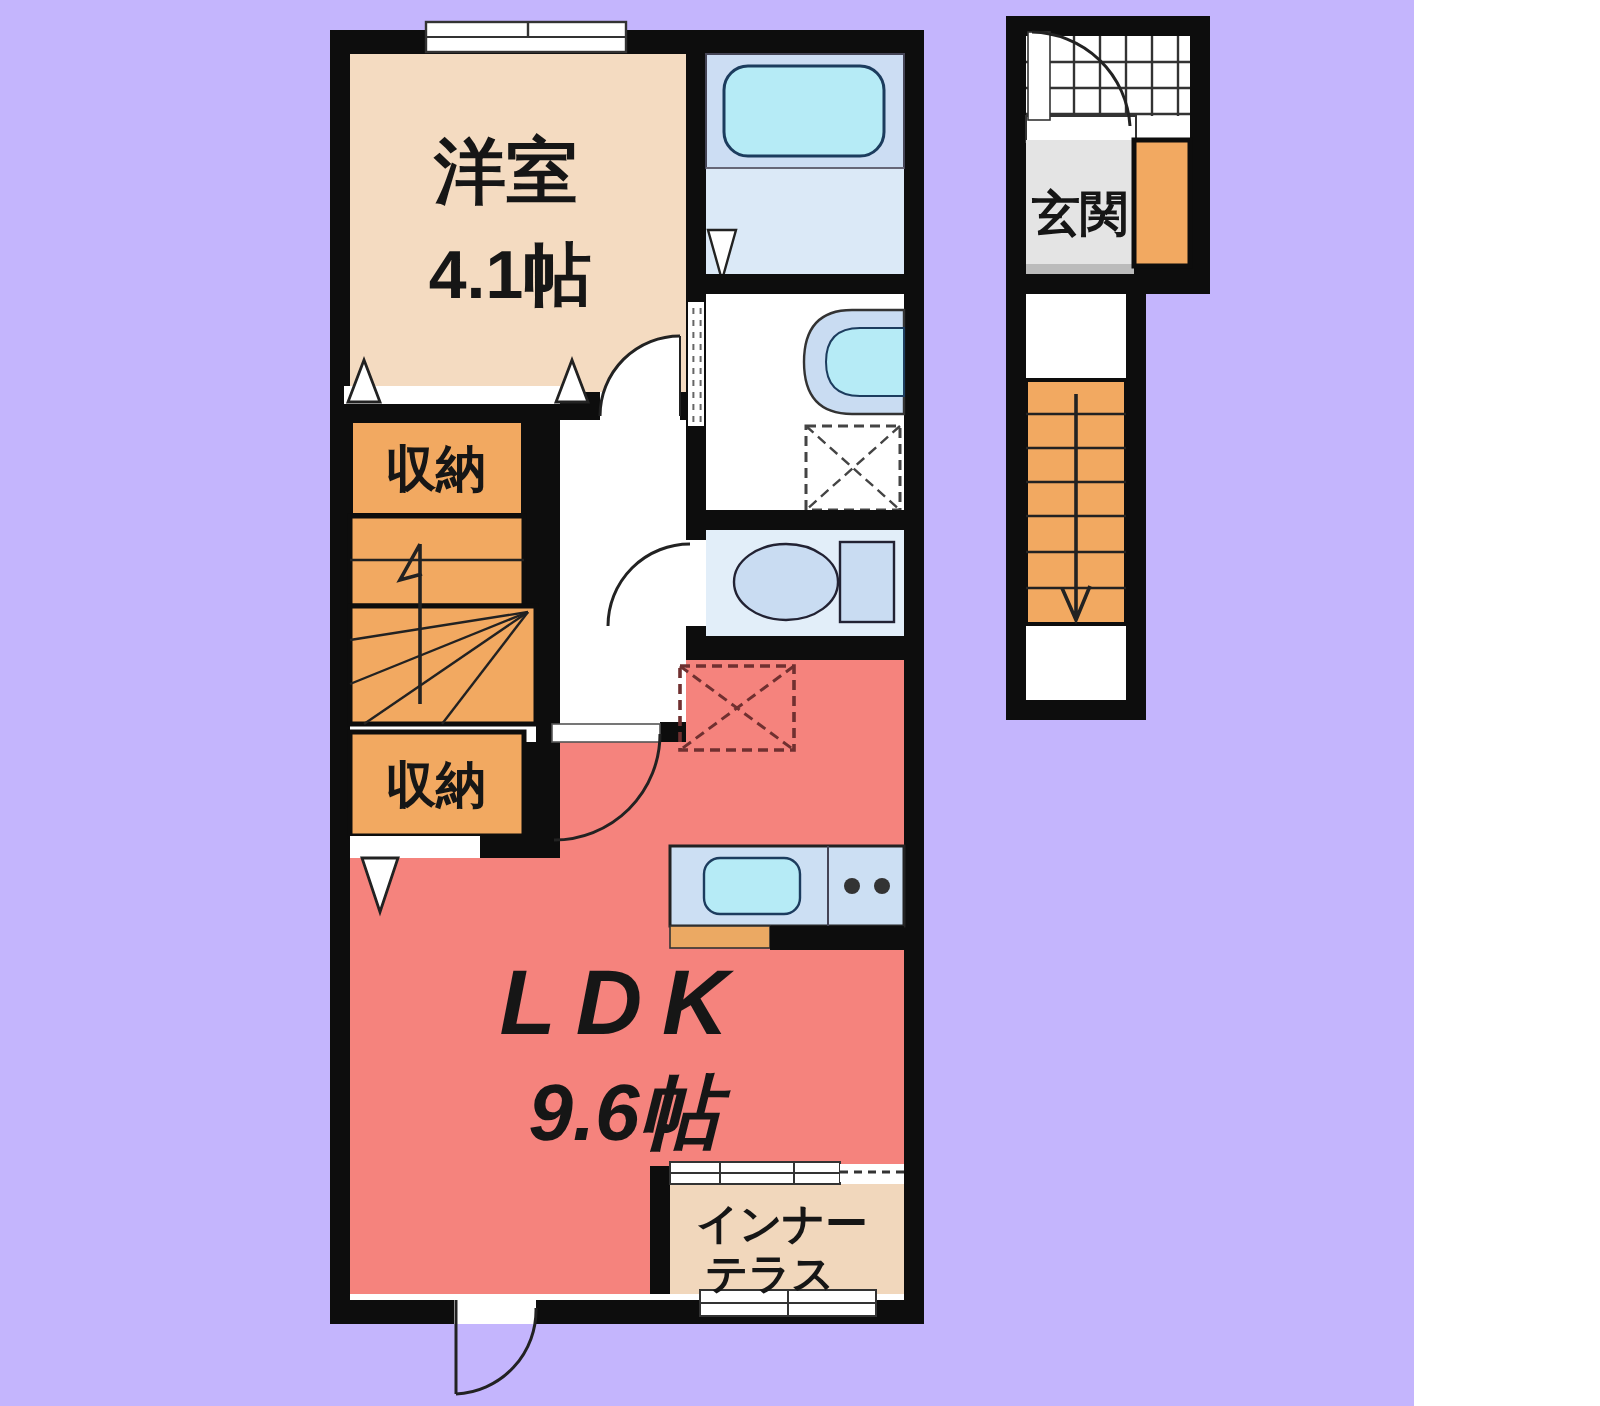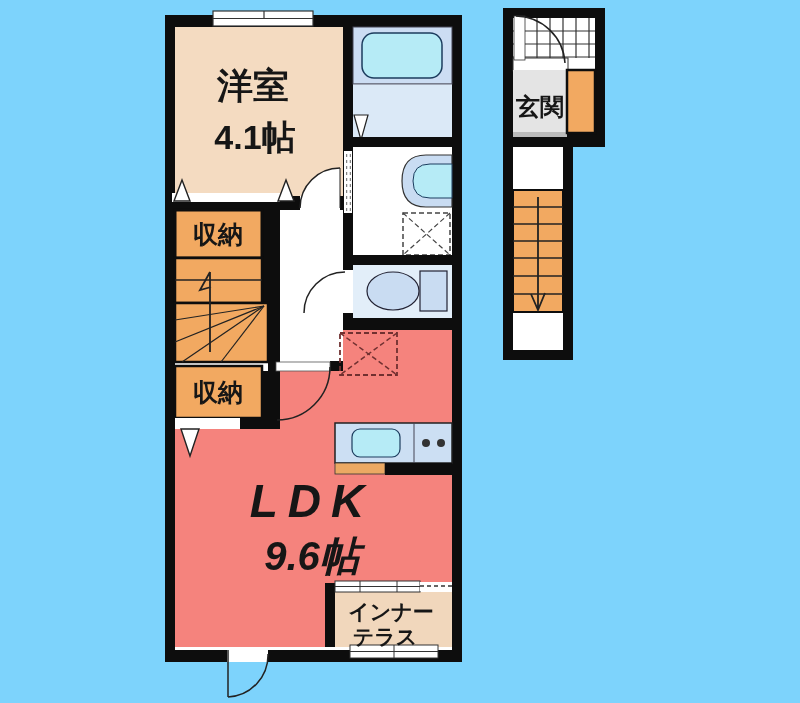--- a/index.html
+++ b/index.html
@@ -1,16 +1,16 @@
 <!DOCTYPE html>
 <html><head>
 <meta charset="utf-8">
 <style>
   html,body{margin:0;padding:0;background:#fff;}
-  .canvas-wrap{position:relative;width:800px;height:703px;background:#7dd3fc;overflow:hidden;}
+  .canvas-wrap{position:relative;width:707px;height:703px;background:#c4b5fd;overflow:hidden;}
   svg{display:block;}
   text{font-family:"Liberation Sans","DejaVu Sans",sans-serif;font-weight:bold;fill:#161616;}
   .room-label{font-size:36px;}
   .size-label{font-size:34px;}
   .small-label{font-size:25px;}
   .ldk-label{font-size:46px;font-style:italic;letter-spacing:10px;}
   .ldk-size{font-size:40px;font-style:italic;}
   .terrace-label{font-size:21px;}
   .genkan-label{font-size:24px;}
 </style>

